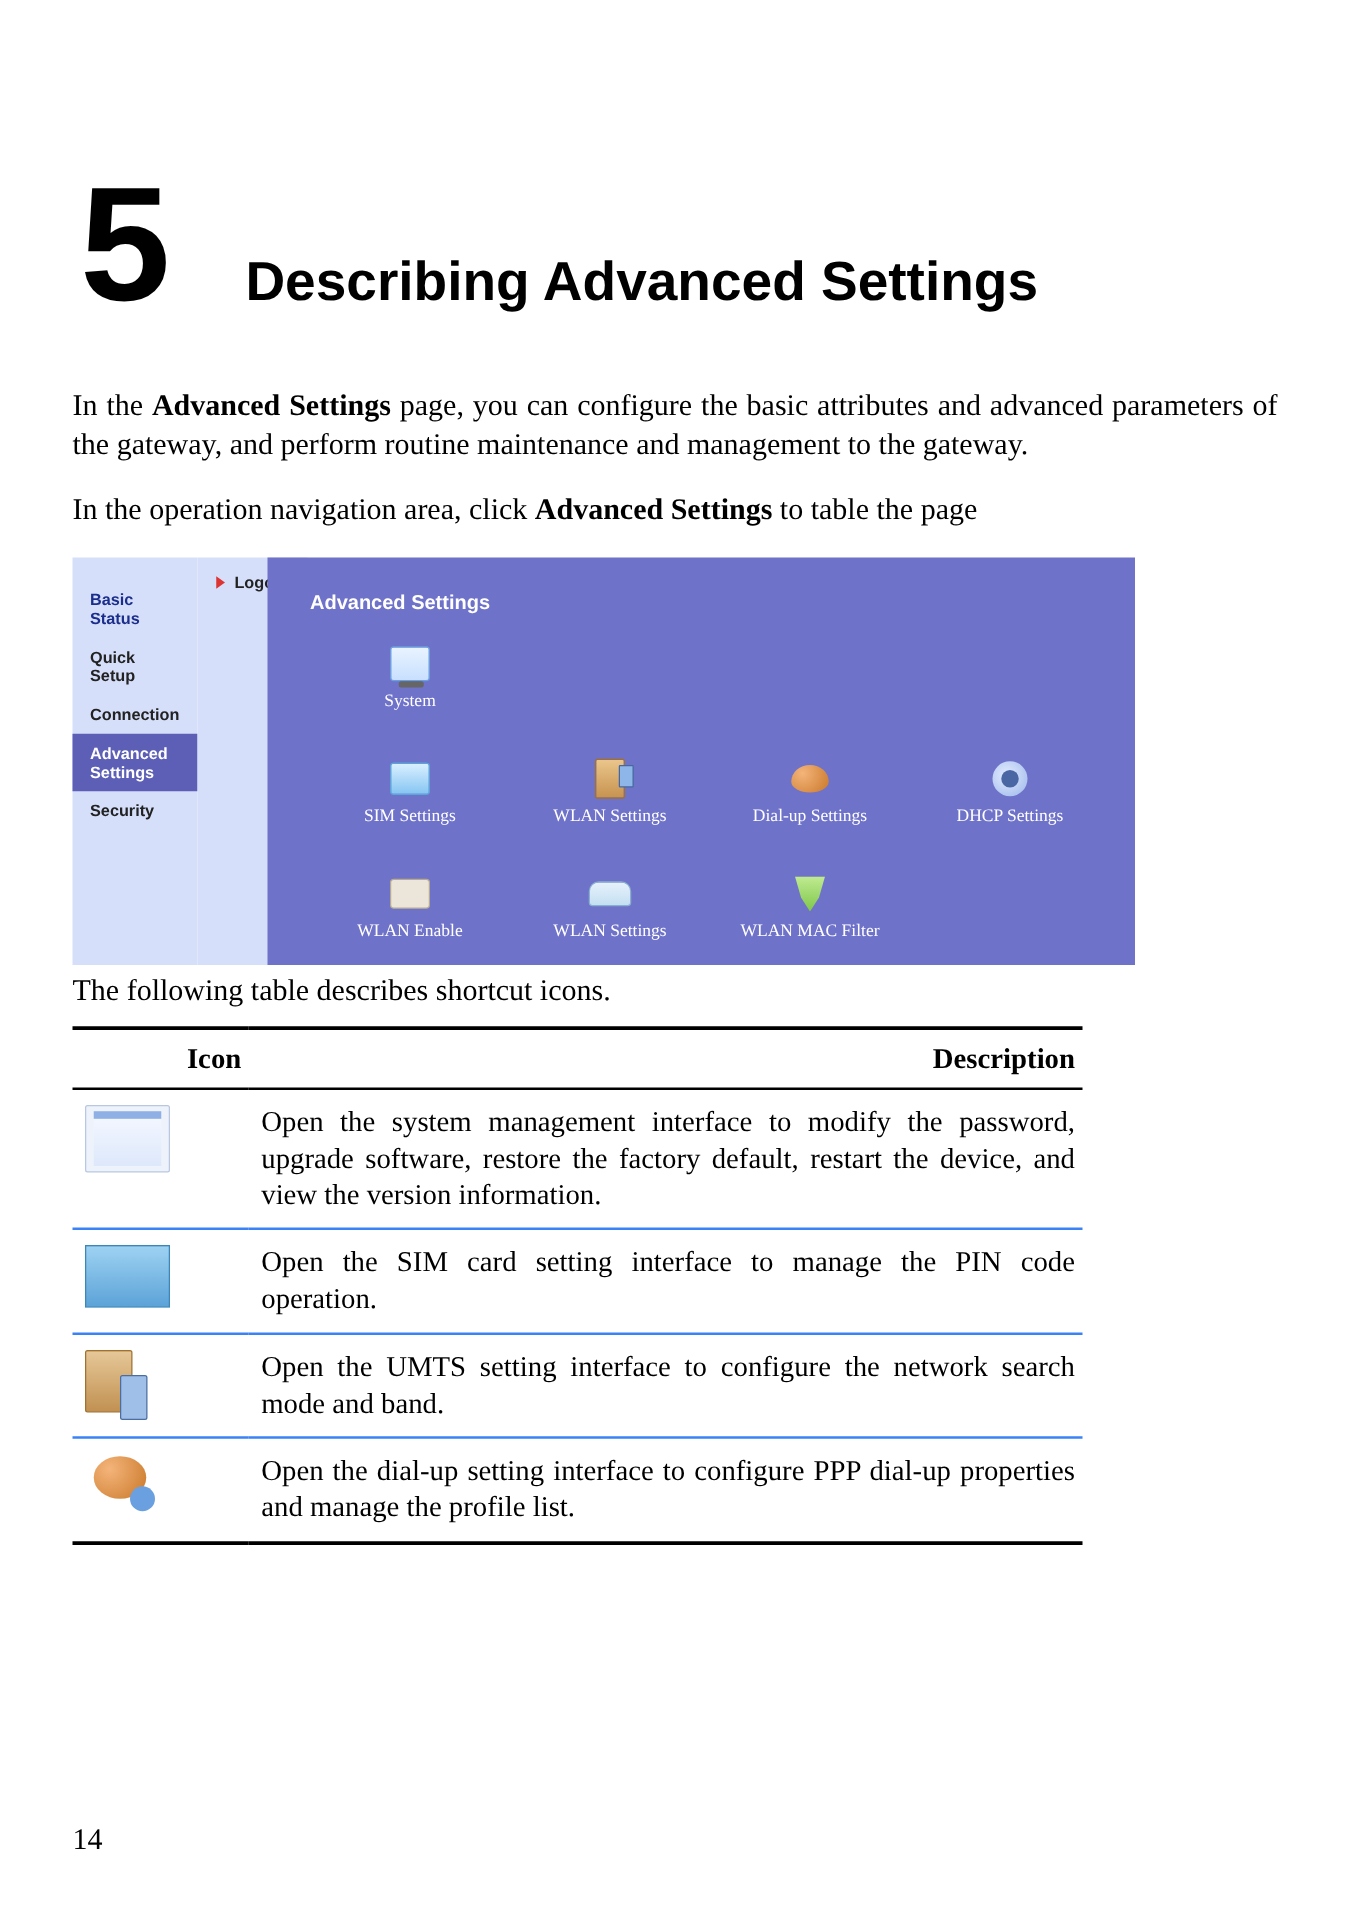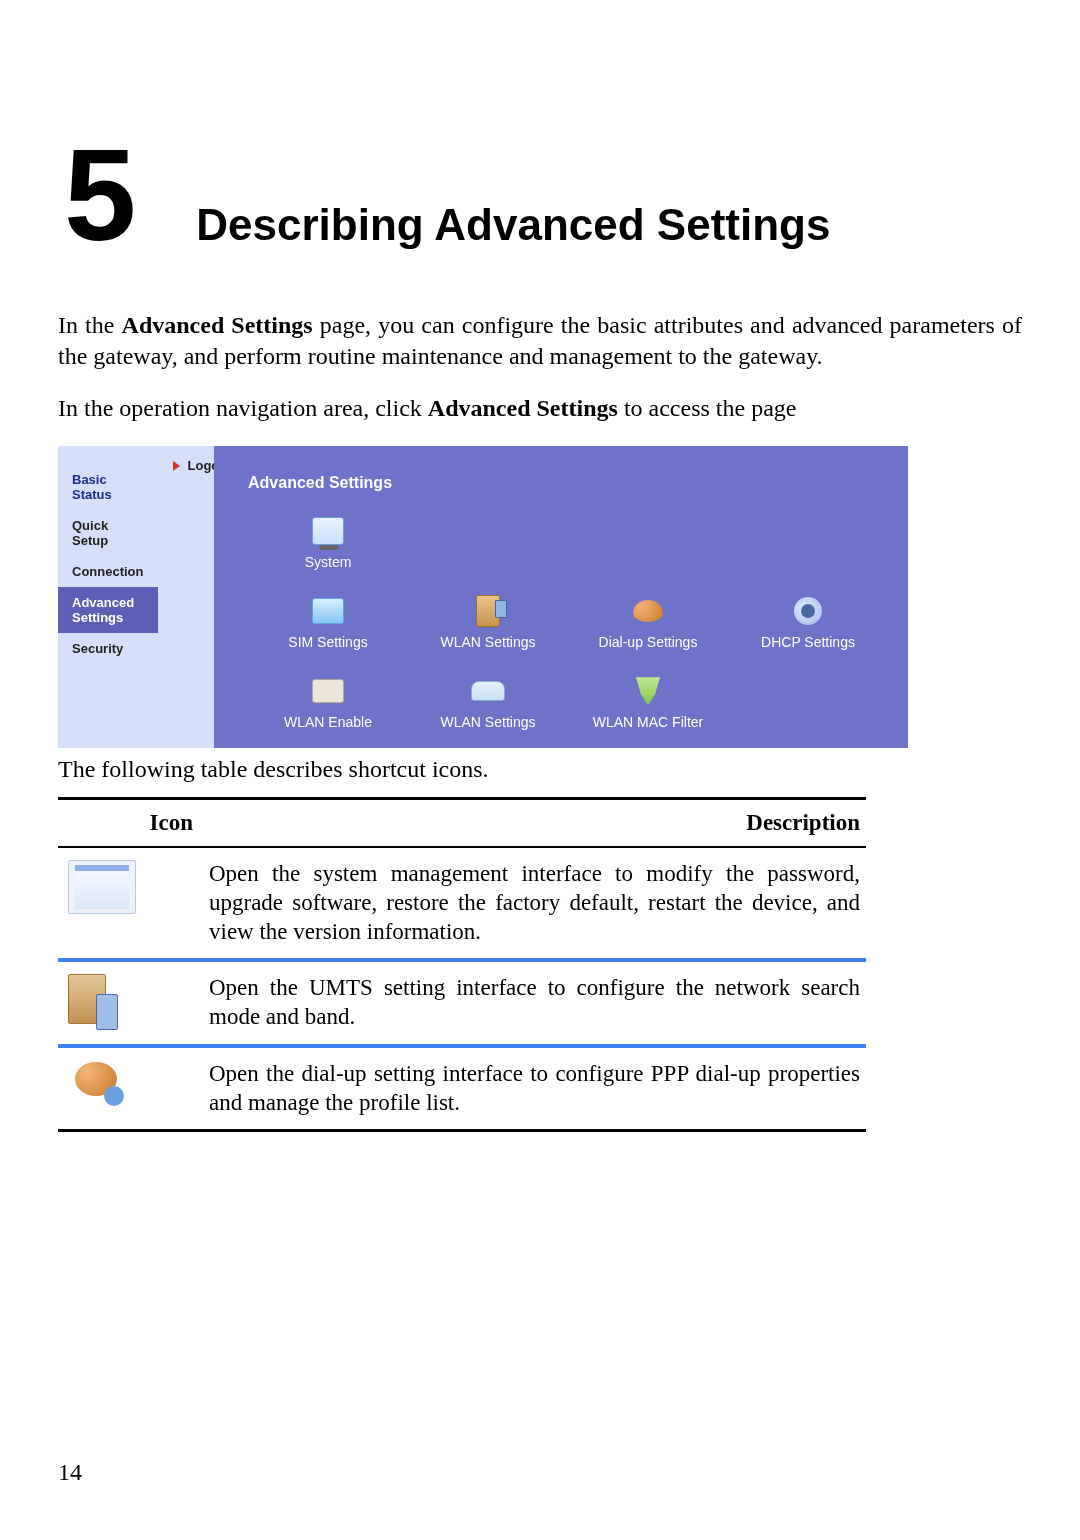--- a/index.html
+++ b/index.html
@@ -97,22 +97,22 @@
   .router-main-title {
     font-family: Arial, Helvetica, sans-serif;
     font-weight: bold;
     font-size: 16px;
     color: #fff;
     margin-bottom: 22px;
   }
   .router-grid {
     display: flex;
     flex-direction: column;
-    gap: 24px;
-    font-family: Liberation Sans, sans-serif;
+    gap: 36px;
+    font-family: Liberation Serif, serif;
   }
   .router-row { display: flex; }
   .router-cell {
     width: 160px;
     text-align: center;
     cursor: pointer;
   }
   .router-cell span {
     display: block;
     font-size: 14px;
@@ -150,21 +150,21 @@
     font-family: Liberation Serif, serif;
     font-weight: bold;
     text-align: right;
     border-bottom: 2px solid #000;
     padding: 10px 6px 10px 10px;
   }
   .tbl th.desc-h { padding-left: 2px;}
   .tbl td {
     vertical-align: top;
     padding: 12px 6px 12px 10px;
-    border-bottom: 4px solid #3b82f6;
+    border-bottom: 2px solid #3b82f6;
     line-height: 1.25;
     text-align: justify;
   }
   .tbl tr:last-child td { border-bottom: none; }
   .tbl td.iconcell { width: 125px; text-align:left; padding-left:10px;}
   .thumb {
     width: 66px; height: 52px; border:1px solid #b9c7e2; background:#eef3fb;
     border-radius:2px; display:flex; align-items:center; justify-content:center; overflow:hidden;
   }
   .thumb-sim { width: 66px; height: 48px; background:linear-gradient(#9ed2f2,#5ca3d8); border:1px solid #3d86b8;}
@@ -189,21 +189,21 @@
   <div class="chapter-head">
     <span class="chapter-num">5</span>
     <span class="chapter-title">Describing Advanced Settings</span>
   </div>
 
   <p class="para">
     <span>In the </span><b>Advanced Settings</b><span> page, you can configure the basic attributes and advanced parameters of the gateway, and perform routine maintenance and management to the gateway.</span>
   </p>
 
   <p class="para">
-    <span>In the operation navigation area, click </span><b>Advanced Settings</b><span> to access the page</span>
+    <span>In the operation navigation area, click </span><b>Advanced Settings</b><span> to table the page</span>
   </p>
 
   <div class="router">
     <div class="router-nav">
       <div class="router-nav-top">
         <div class="router-nav-item">Basic Status</div>
         <div class="router-nav-item plain">Quick Setup</div>
         <div class="router-nav-item plain">Connection</div>
         <div class="router-nav-item active">Advanced Settings</div>
         <div class="router-nav-item plain">Security</div>
@@ -296,20 +296,26 @@
       <tr>
         <td class="iconcell">
           <div class="thumb">
             <div style="width:54px;height:38px;background:linear-gradient(#f2f6ff,#dde8fb);border-top:6px solid #8fb0e4;"></div>
           </div>
         </td>
         <td>Open the system management interface to modify the password, upgrade software, restore the factory default, restart the device, and view the version information.</td>
       </tr>
       <tr>
         <td class="iconcell">
+          <div class="thumb-sim"></div>
+        </td>
+        <td>Open the SIM card setting interface to manage the PIN code operation.</td>
+      </tr>
+      <tr>
+        <td class="iconcell">
           <div class="thumb-umts">
               <div class="a"></div>
               <div class="b"></div>
             </div>
         </td>
         <td>Open the UMTS setting interface to configure the network search mode and band.</td>
       </tr>
       <tr>
         <td class="iconcell">
           <div class="thumb-dial">

